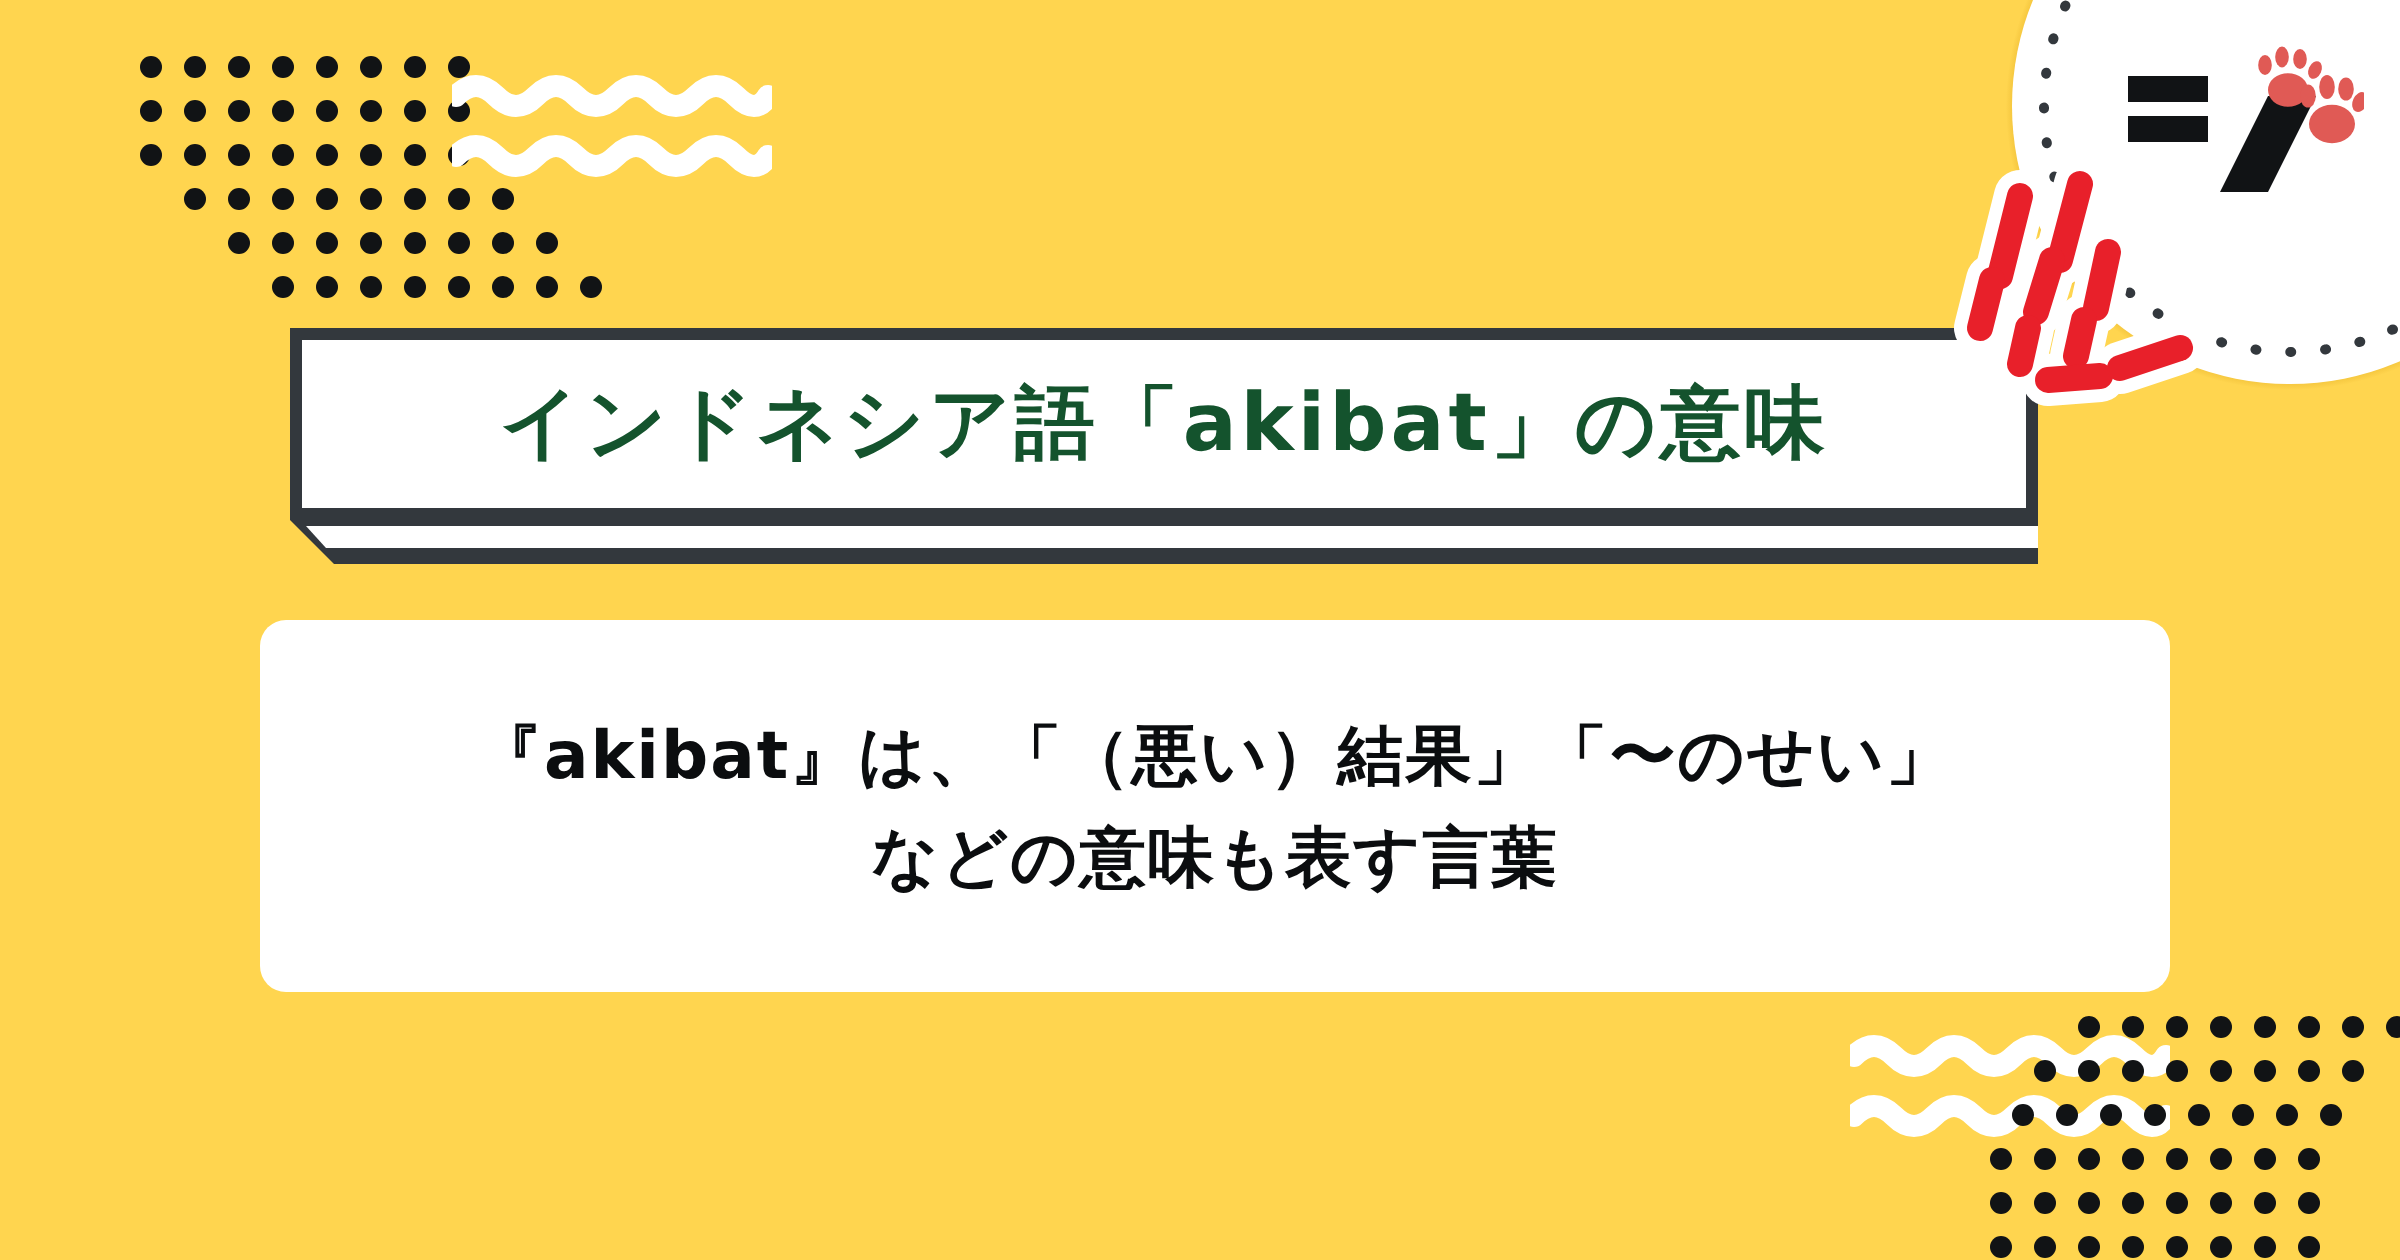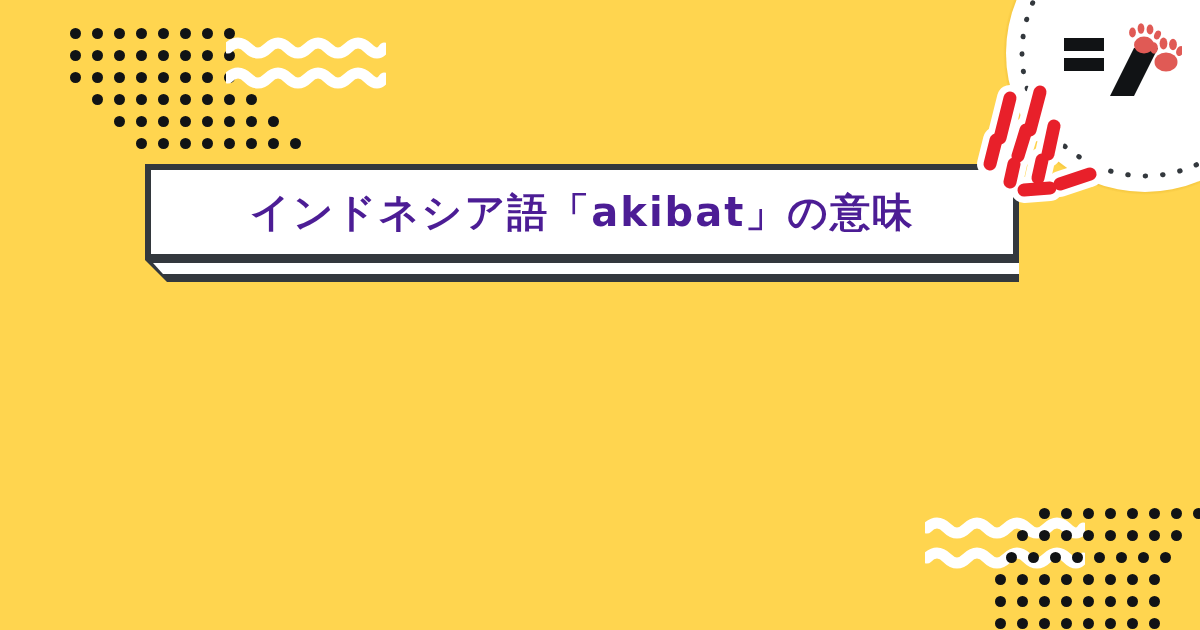--- a/index.html
+++ b/index.html
@@ -251,24 +251,28 @@
       </g>
     </svg>
   </div>
 
   <div id="title-ribbon">
     <svg id="title-shadow" width="885" height="118" viewBox="0 0 885 118" fill="none" aria-hidden="true">
       <polygon points="0,0 874,0 874,118 22,118 0,96" fill="#33383D"></polygon>
       <polygon points="8,99 874,99 874,110 18,110 8,99" fill="#FFFFFF"></polygon>
     </svg>
     <div id="title-box" style="border-color: rgb(51, 56, 61); background: rgb(255, 255, 255);">
-      <span id="title-text" style="color: #4c1d95;">インドネシア語「akibat」の意味</span>
+      <span id="title-text" style="color: #14532d;">インドネシア語「akibat」の意味</span>
     </div>
   </div>
 
+  <div id="body-card" style="background: rgb(255, 255, 255);">
+    <div class="body-line" style="color: rgb(11, 13, 15);">『akibat』は、「（悪い）結果」「〜のせい」</div>
+    <div class="body-line" style="color: rgb(11, 13, 15);">などの意味も表す言葉</div>
+  </div>
 
   <div class="waves" id="waves-bottomright">
     <svg width="160" height="62" viewBox="0 0 160 62" fill="none" aria-hidden="true">
       <path d="M2 12 Q 12 2, 22 12 T 42 12 T 62 12 T 82 12 T 102 12 T 122 12 T 142 12 T 158 12" stroke="#FFFFFF" stroke-width="11" stroke-linecap="round" fill="none"></path>
       <path d="M2 42 Q 12 32, 22 42 T 42 42 T 62 42 T 82 42 T 102 42 T 122 42 T 142 42 T 158 42" stroke="#FFFFFF" stroke-width="11" stroke-linecap="round" fill="none"></path>
     </svg>
   </div>
 
   <div class="dot-grid" id="dots-bottomright">
       <span class="dot-row"><span class="dot" style="background: rgb(17, 19, 21);"></span><span class="dot" style="background: rgb(17, 19, 21);"></span><span class="dot" style="background: rgb(17, 19, 21);"></span><span class="dot" style="background: rgb(17, 19, 21);"></span><span class="dot" style="background: rgb(17, 19, 21);"></span><span class="dot" style="background: rgb(17, 19, 21);"></span><span class="dot" style="background: rgb(17, 19, 21);"></span><span class="dot" style="background: rgb(17, 19, 21);"></span></span>

